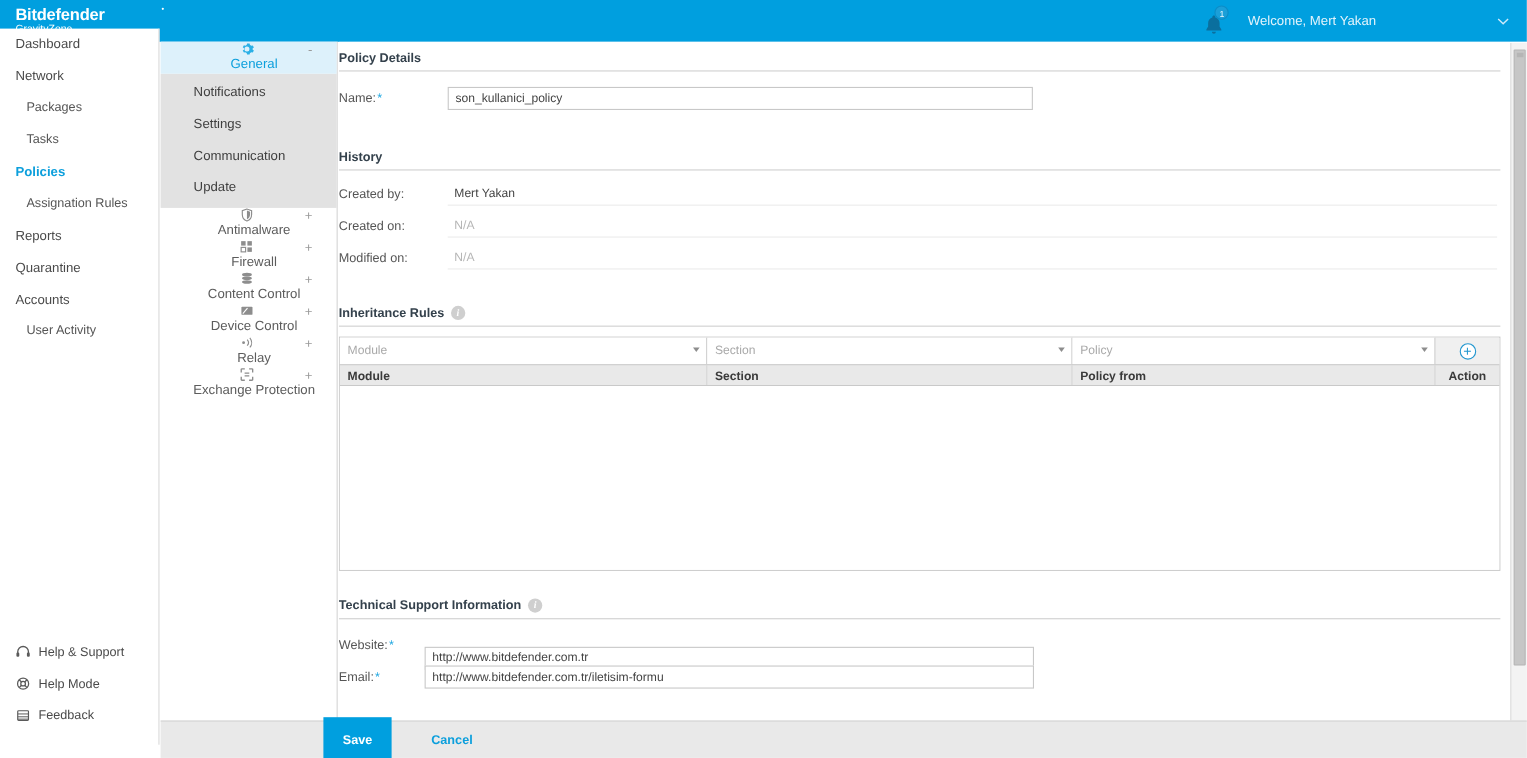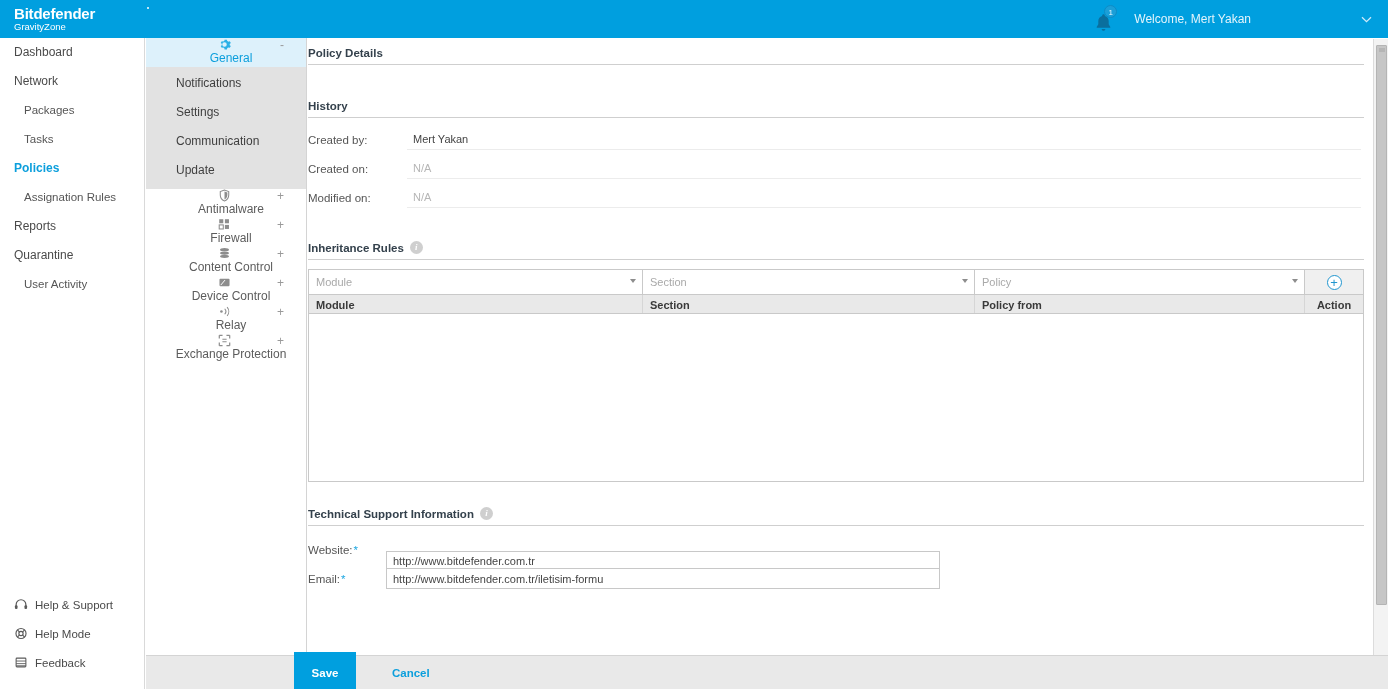--- a/index.html
+++ b/index.html
@@ -55,21 +55,21 @@
   }
   #welcome-text {
     color: #e3f4fc; font-size: 12px; margin-right: 110px; white-space: nowrap;
   }
   #caret-down {
     color: #d6effb; font-size: 11px; margin-right: 6px;
   }
 
   
   #leftnav {
-    position: absolute; top: 38px; left: 0;
+    position: absolute; top: 26px; left: 0;
     width: 145px; height: 651px;
     background: #fff;
     border-right: 1px solid #d9d9d9;
   }
   .nav-item {
     height: 29px; line-height: 29px;
     padding-left: 14px;
     font-size: 12px; color: #4a4a4a;
     white-space: nowrap;
   }
@@ -278,20 +278,21 @@
 <div id="leftnav">
   <div id="leftnav-items">
       <div class="nav-item"><span>Dashboard</span></div>
       <div class="nav-item"><span>Network</span></div>
       <div class="nav-item sub"><span>Packages</span></div>
       <div class="nav-item sub"><span>Tasks</span></div>
       <div class="nav-item active"><span>Policies</span></div>
       <div class="nav-item sub"><span>Assignation Rules</span></div>
       <div class="nav-item"><span>Reports</span></div>
       <div class="nav-item"><span>Quarantine</span></div>
+      <div class="nav-item"><span>Accounts</span></div>
       <div class="nav-item sub"><span>User Activity</span></div>
     </div>
   <div id="leftnav-bottom">
       <div class="nav-bottom-item">
         <span class="ico">
           <svg width="14" height="13" viewBox="0 0 16 15">
             <path d="M2.4 9.2V7.6a5.6 5.6 0 0111.2 0v1.6" stroke="#5a5a5a" stroke-width="1.4" fill="none"></path>
             <rect x="1" y="8.4" width="3" height="4.4" rx="1.2" fill="#5a5a5a"></rect>
             <rect x="12" y="8.4" width="3" height="4.4" rx="1.2" fill="#5a5a5a"></rect>
           </svg>
@@ -405,20 +406,26 @@
 </div>
 
 <div id="content">
   <div id="content-inner">
 
     <div class="section-head">
       <span>Policy Details</span>
     </div>
     <div class="section-rule"></div>
 
+    <div class="form-row" style="margin-top:12px;">
+      <span class="form-label">
+        <span>Name:</span><span class="req">*</span>
+      </span>
+      <input class="txtinput" style="width: 532px;" value="son_kullanici_policy">
+    </div>
 
 
     <div class="section-head" style="margin-top:26px;">
       <span>History</span>
     </div>
     <div class="section-rule"></div>
     <div id="history-rows">
         <div class="form-row" style="margin-top: 9px;">
           <span class="form-label">Created by:</span>
           <input class="txtinput flat" readonly="" value="Mert Yakan" style="width: 954px;">

